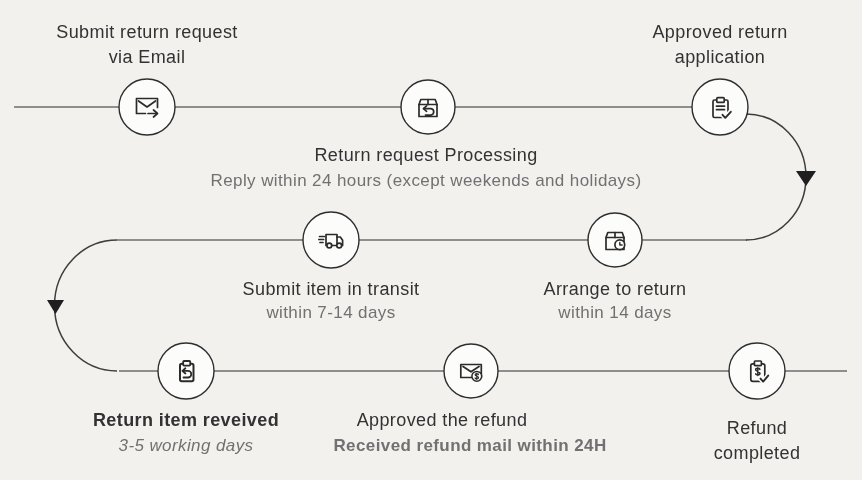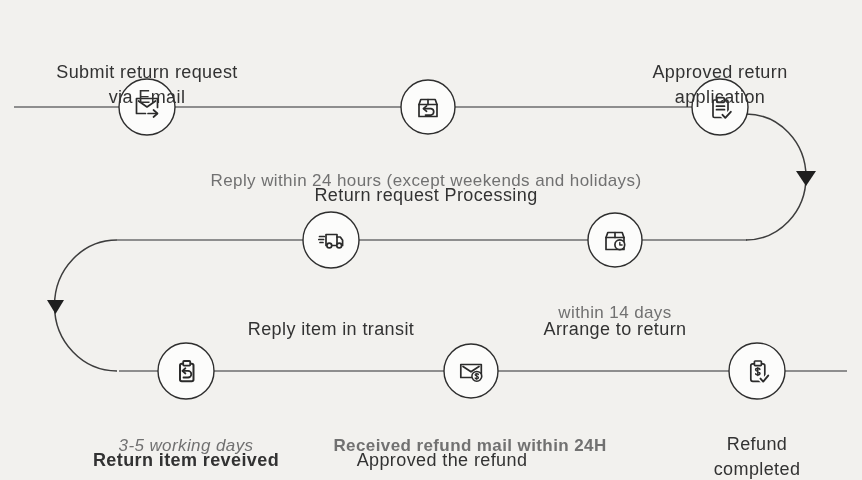--- a/index.html
+++ b/index.html
@@ -14,21 +14,20 @@
   .flow-svg { position:absolute; left:0; top:0; }
   .label {
     position: absolute;
     transform: translateX(-50%);
     text-align: center;
     white-space: pre-line;
     color: #323232;
     font-size: 18px;
     line-height: 25px;
     letter-spacing: 0.4px;
-    margin-top: 40px;
   }
   .sublabel {
     position: absolute;
     transform: translateX(-50%);
     text-align: center;
     white-space: nowrap;
     color: #717171;
     font-size: 17px;
     line-height: 17px;
     letter-spacing: 0.4px;
@@ -39,21 +38,21 @@
   .pos-processing-sub  { left:426px; top:172px; }
   .pos-approved        { left:720px; top:20px; }
   .pos-transit         { left:331px; top:277px; }
   .pos-transit-sub     { left:331px; top:304px; }
   .pos-arrange         { left:615px; top:277px; }
   .pos-arrange-sub     { left:615px; top:304px; }
   .pos-received        { left:186px; top:408px;font-weight:bold; }
   .pos-received-sub    { left:186px; top:437px;font-style:italic; }
   .pos-refundappr      { left:442px; top:408px; }
   .pos-refundappr-sub  { left:470px; top:437px;font-weight:bold; }
-  .pos-completed       { left:757px; top:392px;text-align:center; }
+  .pos-completed       { left:757px; top:416px;text-align:center; }
 </style>
 </head>
 <body>
 
 <div class="stage">
 
   <svg class="flow-svg" width="862" height="480" viewBox="0 0 862 480">
 
     <line x1="14" y1="107" x2="746" y2="107" stroke="#8e8e8e" stroke-width="2"></line>
     <line x1="117" y1="240" x2="747" y2="240" stroke="#8e8e8e" stroke-width="2"></line>
@@ -147,21 +146,22 @@
 
   <div class="label pos-submit">Submit return request
 via Email</div>
 
   <div class="label pos-processing">Return request Processing</div>
   <div class="sublabel pos-processing-sub">Reply within 24 hours (except weekends and holidays)</div>
 
   <div class="label pos-approved">Approved return
 application</div>
 
-  <div class="label pos-transit">Reply item in transit</div>
+  <div class="label pos-transit">Submit item in transit</div>
+  <div class="sublabel pos-transit-sub">within 7-14 days</div>
 
   <div class="label pos-arrange">Arrange to return</div>
   <div class="sublabel pos-arrange-sub">within 14 days</div>
 
   <div class="label pos-received">Return item reveived</div>
   <div class="sublabel pos-received-sub">3-5 working days</div>
 
   <div class="label pos-refundappr">Approved the refund</div>
   <div class="sublabel pos-refundappr-sub">Received refund mail within 24H</div>
 

